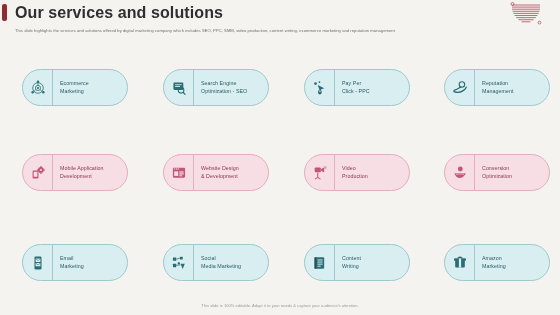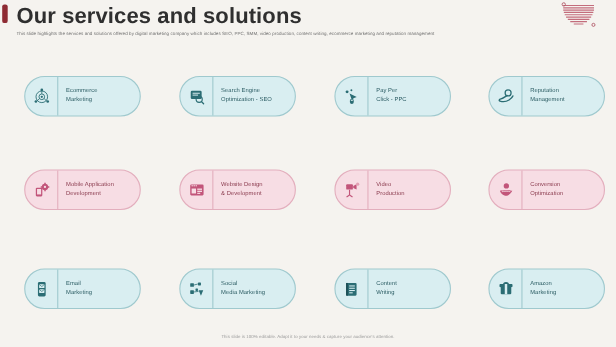--- a/index.html
+++ b/index.html
@@ -12,21 +12,21 @@
   }
   .slide{position:relative;width:560px;height:315px;}
 
   
   .accent-bar{
     position:absolute;left:2px;top:4px;width:5px;height:17px;
     background:#8e2b33;border-radius:2px;
   }
   .title{
     position:absolute;left:15px;top:4px;
-    font-size:20px;font-weight:700;color:#2f2f2f;
+    font-size:16px;font-weight:700;color:#2f2f2f;
     letter-spacing:.1px;white-space:nowrap;
   }
   .subtitle{
     position:absolute;left:15px;top:28px;width:505px;
     font-size:4.1px;color:#6d6d6d;line-height:6px;
     letter-spacing:.06px;white-space:nowrap;overflow:hidden;
   }
 
   
   .logo{

